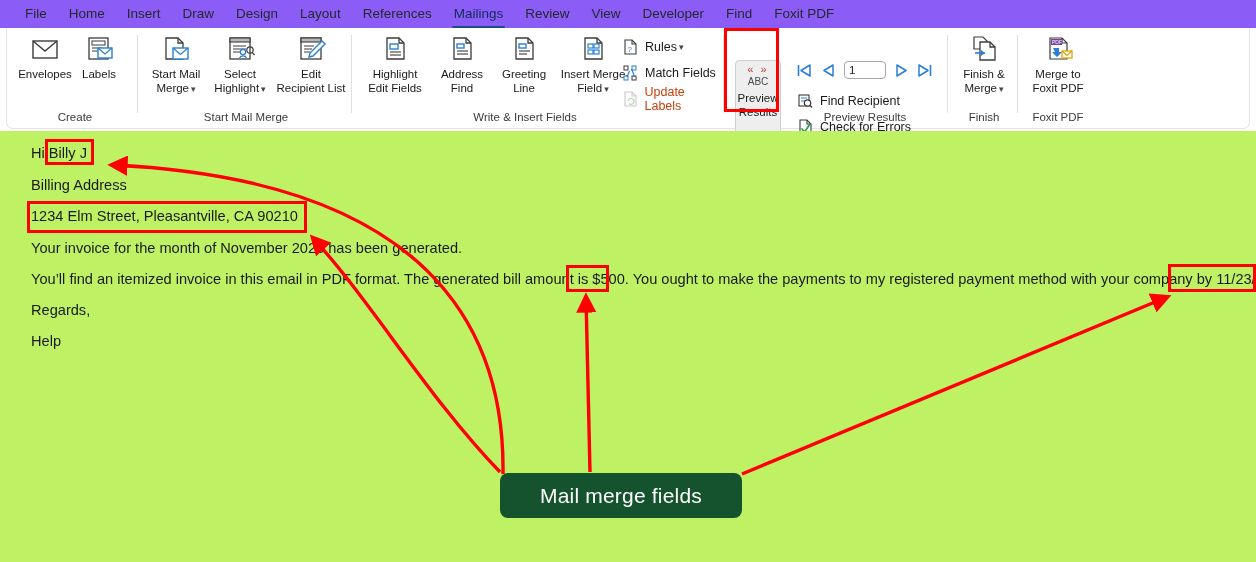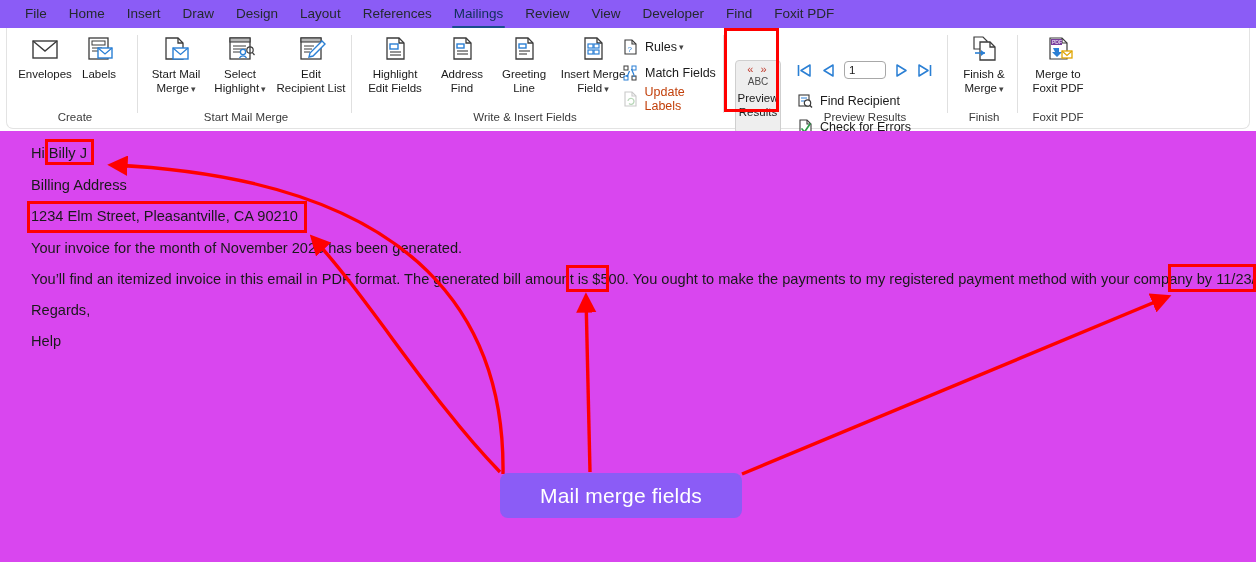--- a/index.html
+++ b/index.html
@@ -41,25 +41,25 @@
   
   #previewbtn{position:absolute;left:728px;top:32px;width:46px;height:74px;
      background:#eeeeee;border:1px solid #cfcfcf;border-radius:4px;box-sizing:border-box;
      display:flex;flex-direction:column;align-items:center;justify-content:flex-start;padding-top:3px;}
   #previewbtn .abc{font-size:10px;color:#4a4a4a;line-height:11px;margin-top:2px;}
   #previewbtn .pr{font-size:11.5px;line-height:14px;text-align:center;margin-top:4px;color:#1a1a1a;}
   .redchev{color:#c0392b;font-size:11px;letter-spacing:2px;line-height:10px;}
   
   .redbox{position:absolute;border:3px solid #ff0000;box-sizing:border-box;}
   
-  #doc{position:absolute;left:0;top:131px;width:1256px;height:431px;background:#d946ef;}
+  #doc{position:absolute;left:0;top:131px;width:1256px;height:431px;background:#bef264;}
   .para{position:absolute;left:31px;font-size:14.6px;color:#1a1a1a;white-space:nowrap;line-height:18px;}
   
   #callout{position:absolute;left:500px;top:473px;width:242px;height:45px;
-    background:#8b5cf6;border-radius:8px;display:flex;align-items:center;justify-content:center;}
+    background:#14532d;border-radius:8px;display:flex;align-items:center;justify-content:center;}
   #callout span{color:#ffffff;font-size:21px;letter-spacing:.2px;}
   #arrows{position:absolute;left:0;top:0;width:1256px;height:562px;pointer-events:none;}
 </style>
 </head>
 <body>
 
 <div id="ribbon">
 
   <div id="tabbar">
     <div class="tab">File</div>

